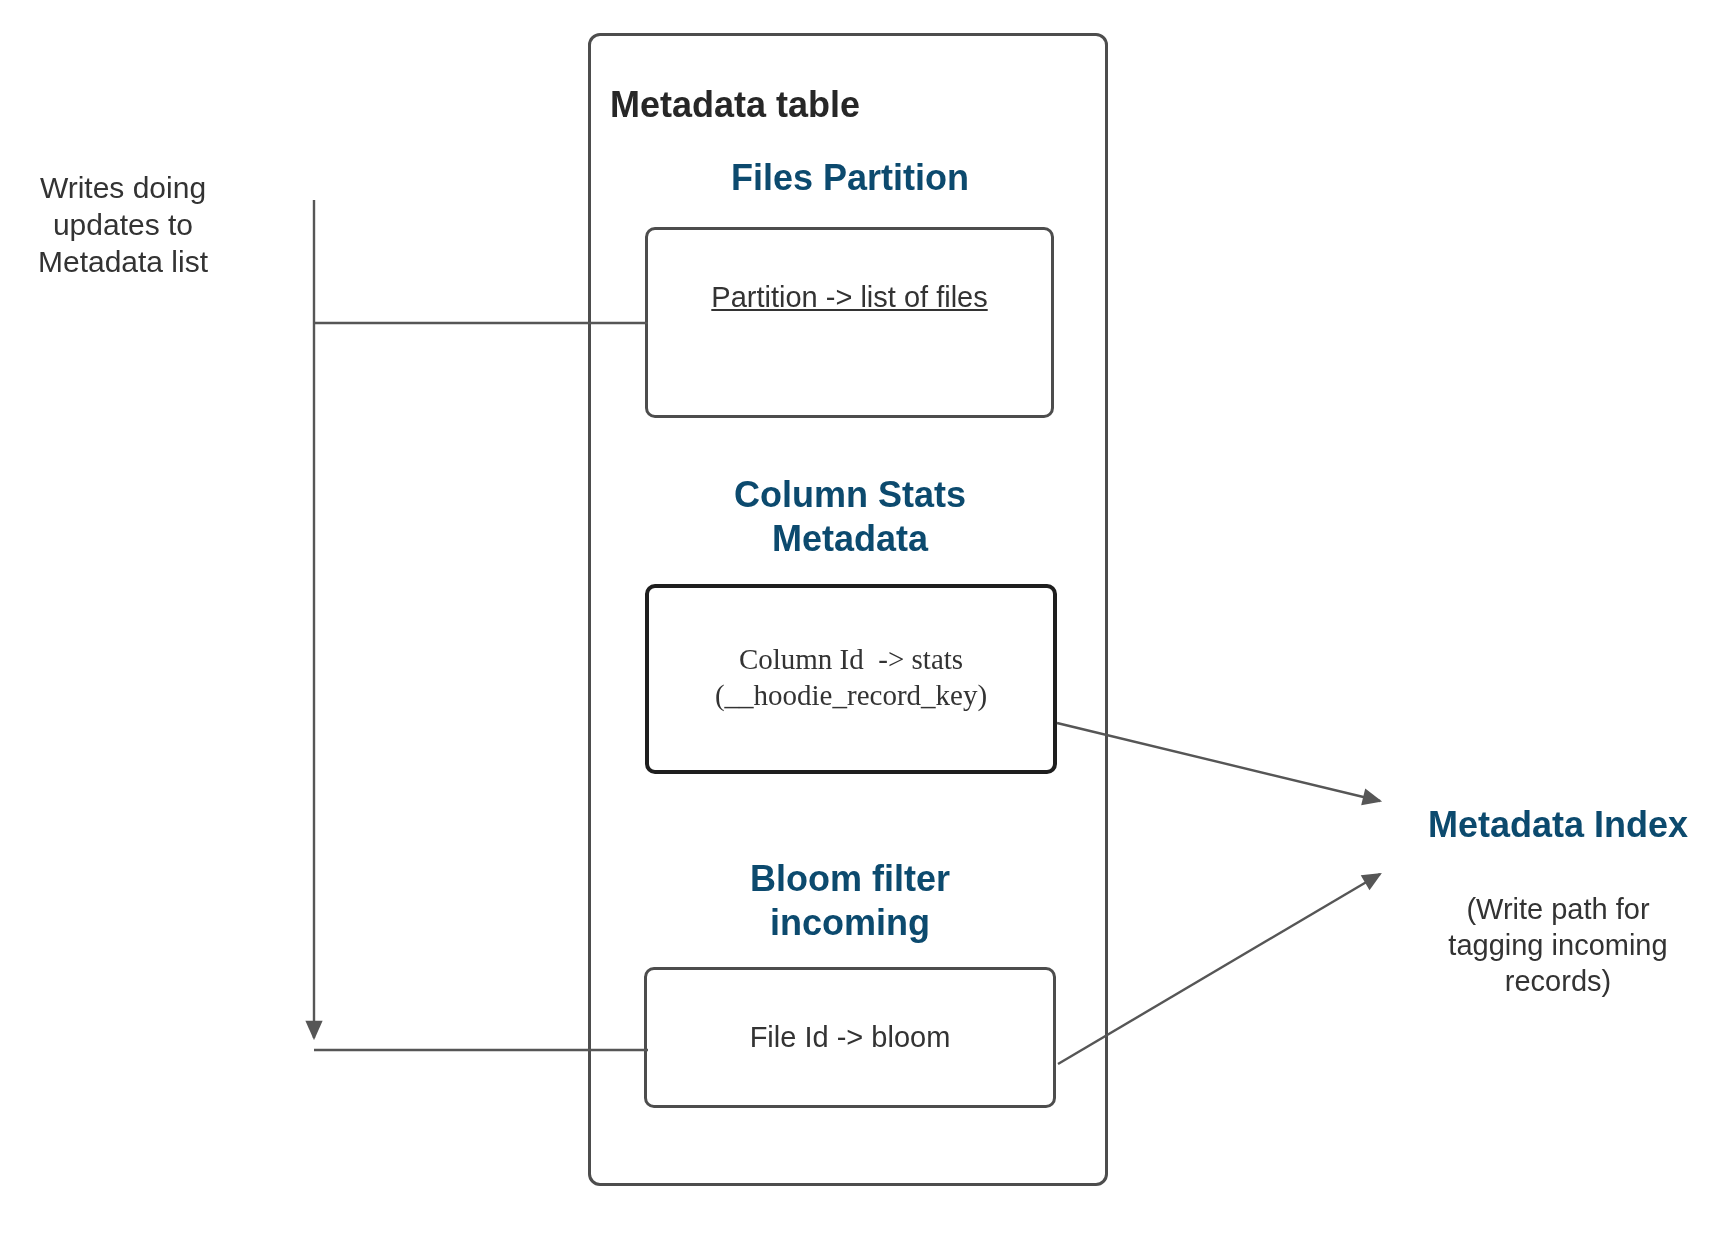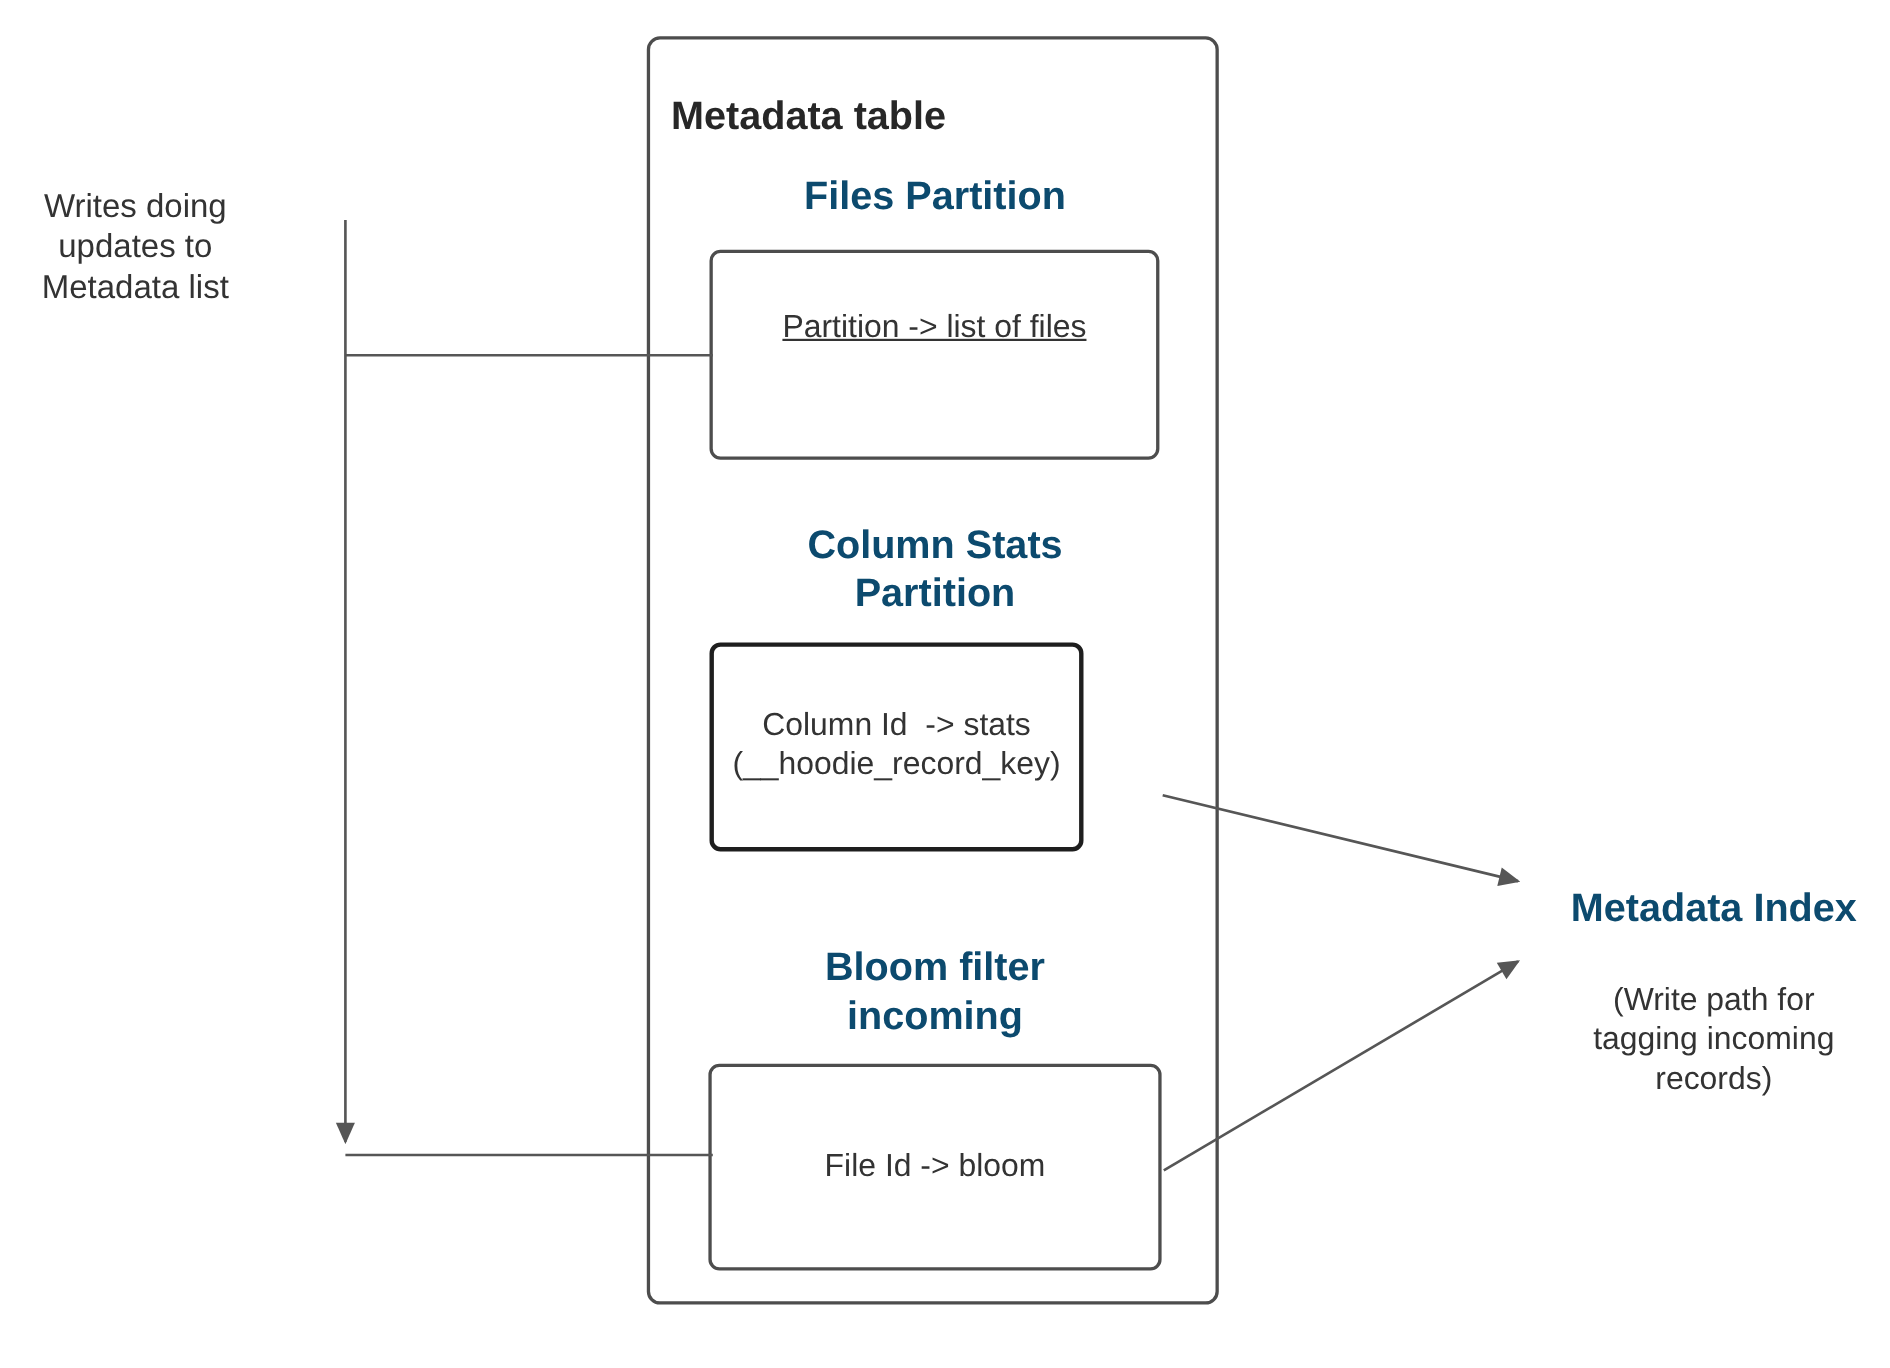--- a/index.html
+++ b/index.html
@@ -81,28 +81,29 @@
     align-items: center;
     justify-content: center;
   }
   .files-box {
     left: 645px; top: 227px;
     width: 409px; height: 191px;
     padding-bottom: 50px;
   }
   .stats-box {
     left: 645px; top: 584px;
-    width: 340px; height: 190px;
+    width: 412px; height: 190px;
     border-width: 4px;
     border-color: #1e1e1e;
     padding-bottom: 3px;
+    font-family: Liberation Serif, serif;
   }
   .bloom-box {
     left: 644px; top: 967px;
-    width: 412px; height: 188px;
+    width: 412px; height: 141px;
   }
   .index-title {
     position: absolute;
     left: 1398px;
     top: 803px;
     width: 320px;
   }
   .index-sub {
     position: absolute;
     left: 1418px;
@@ -128,21 +129,21 @@
   <div class="outer-box" style="border-color: rgb(77, 77, 77);"></div>
 
   <div class="table-title" style="color: rgb(39, 39, 39);">Metadata table</div>
 
   <div class="txt heading part-heading files-heading">Files Partition</div>
   <div class="inner-box files-box" style="border-color: rgb(77, 77, 77);">
     <span class="txt body-text" style="position:static;text-decoration:underline;">Partition -&gt; list of files</span>
   </div>
 
   <div class="txt heading part-heading stats-heading">Column Stats
-Partition</div>
+Metadata</div>
   <div class="inner-box stats-box" style="border-color: rgb(30, 30, 30);">
     <span class="txt body-text" style="position:static;">Column Id  -&gt; stats
 (__hoodie_record_key)</span>
   </div>
 
   <div class="txt heading part-heading bloom-heading">Bloom filter
 incoming</div>
   <div class="inner-box bloom-box" style="border-color: rgb(77, 77, 77);">
     <span class="txt body-text" style="position:static;">File Id -&gt; bloom</span>
   </div>

